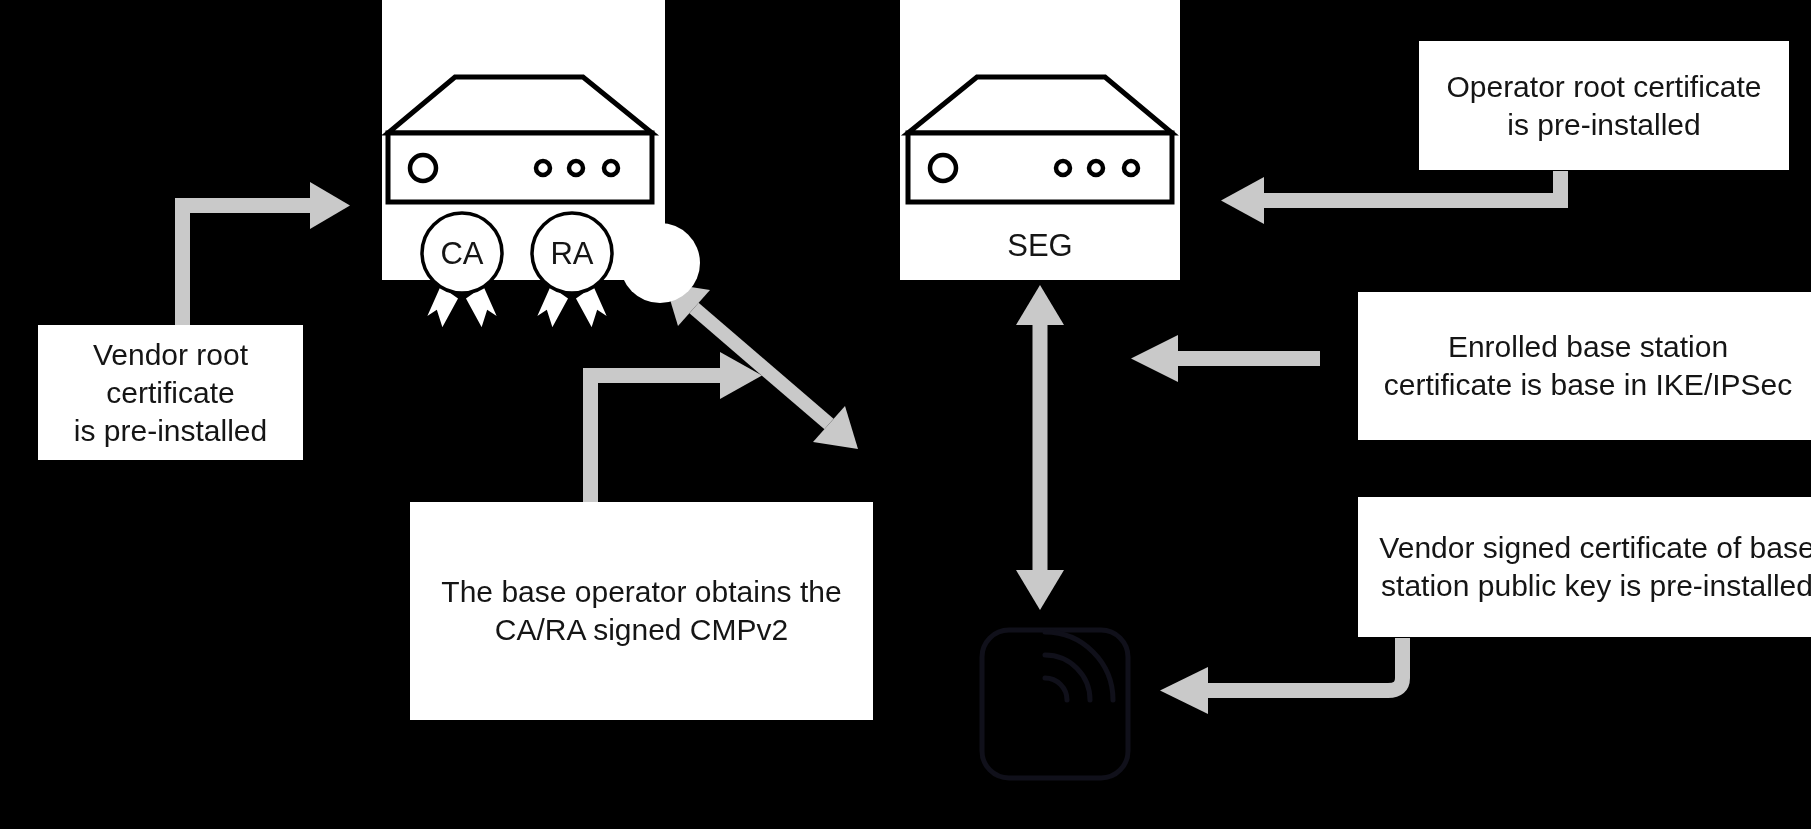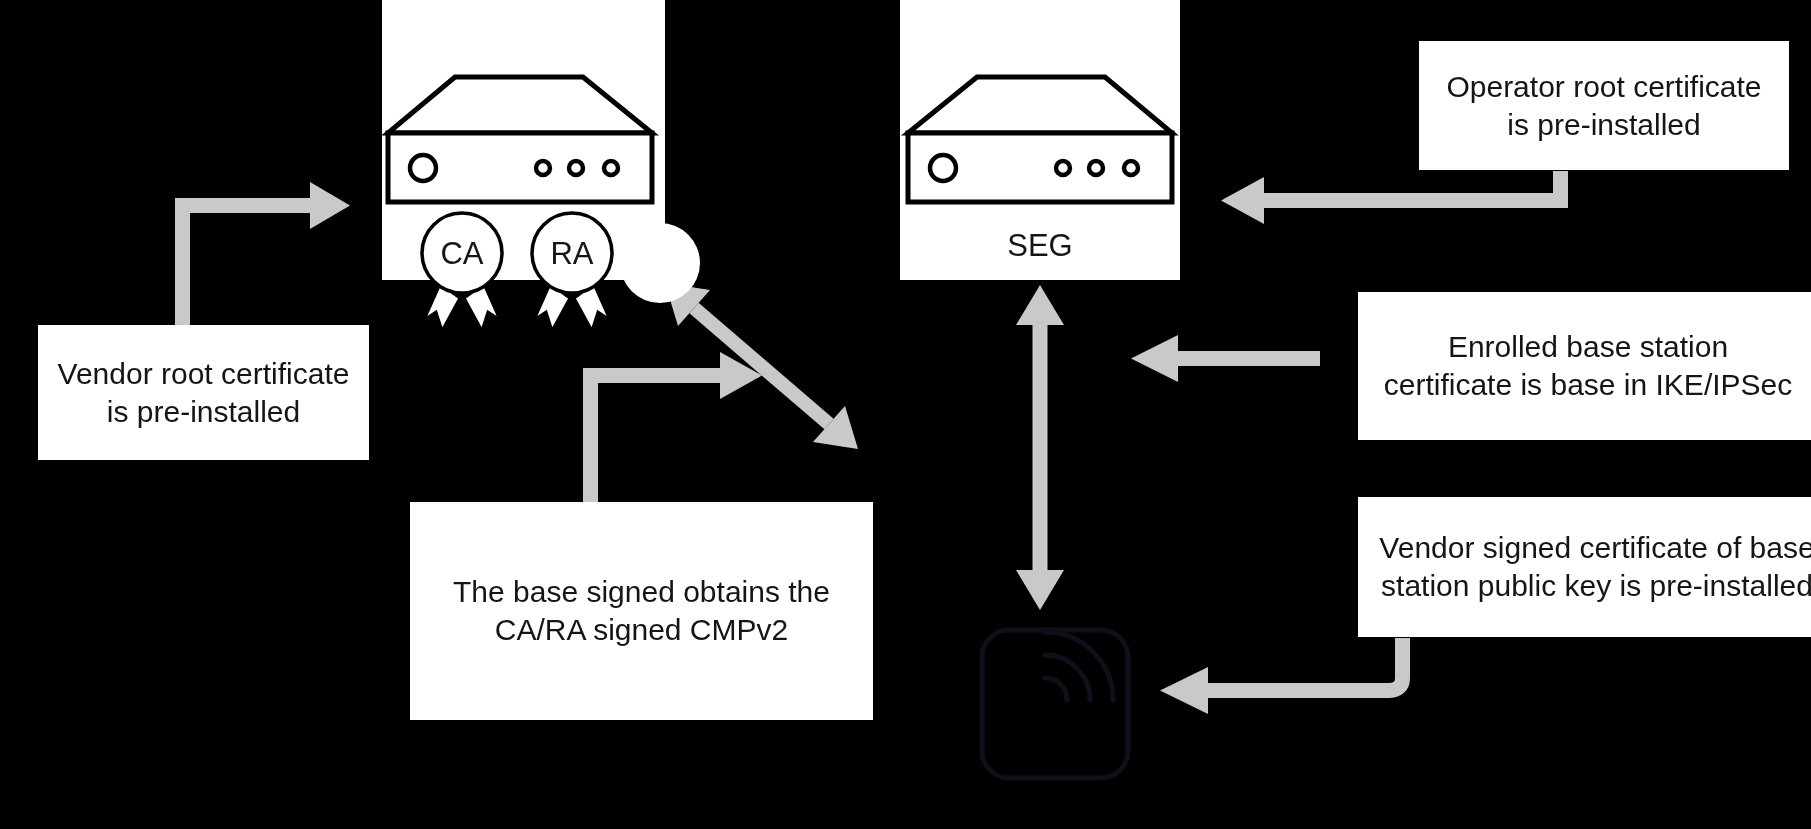--- a/index.html
+++ b/index.html
@@ -102,32 +102,32 @@
     <div class="seg-label">SEG</div>
   </div>
 
   <svg class="overlay" style="left:975px;top:623px;" width="160" height="162" viewBox="0 0 160 162">
     <rect class="bs-shape" stroke-width="5" x="7" y="7" width="146" height="148" rx="27" fill="#000000"></rect>
     <path class="bs-shape" stroke-width="5" stroke-linecap="round" d="M70,55 A22,22 0 0 1 92,77"></path>
     <path class="bs-shape" stroke-width="5" stroke-linecap="round" d="M70,32 A45,45 0 0 1 115,77"></path>
     <path class="bs-shape" stroke-width="5" stroke-linecap="round" d="M70,9 A68,68 0 0 1 138,77"></path>
   </svg>
 
-  <div class="note" style="left:0;top:325px;width:331px;height:135px;">
+  <div class="note" style="left:0;top:325px;width:265px;height:135px;">
     <div>Vendor root certificate</div>
     <div>is pre-installed</div>
   </div>
 
   <div class="note" style="left:1381px;top:41px;width:370px;height:129px;">
     <div>Operator root certificate</div>
     <div>is pre-installed</div>
   </div>
 
   <div class="note" style="left:372px;top:502px;width:463px;height:218px;">
-    <div>The base signed obtains the</div>
+    <div>The base operator obtains the</div>
     <div>CA/RA signed CMPv2</div>
   </div>
 
   <div class="note" style="left:1320px;top:292px;width:460px;height:148px;">
     <div>Enrolled base station</div>
     <div>certificate is base in IKE/IPSec</div>
   </div>
 
   <div class="note" style="left:1320px;top:497px;width:478px;height:140px;">
     <div>Vendor signed certificate of base</div>

